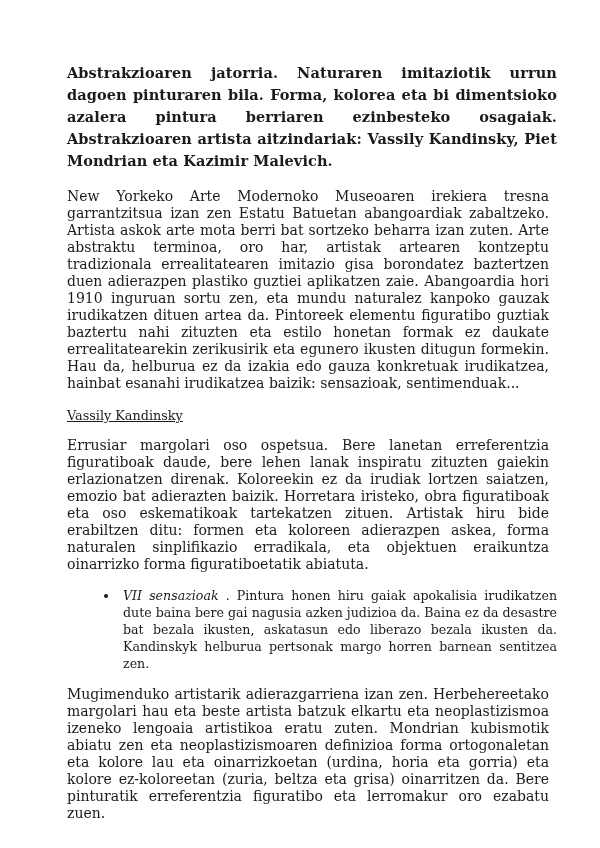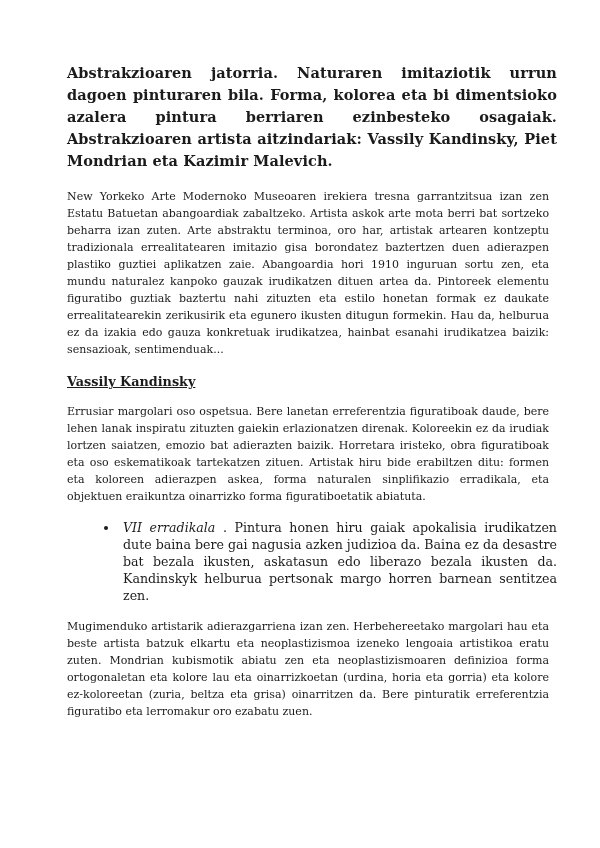--- a/index.html
+++ b/index.html
@@ -23,28 +23,28 @@
   }
   .doc-title {
     font-size: 14.5px;
     font-weight: bold;
     line-height: 22px;
     text-align: justify;
     margin: 0 0 16px 0;
     letter-spacing: 0.1px;
   }
   .para {
-    font-size: 11px;
+    font-size: 14px;
     line-height: 17px;
     text-align: justify;
     margin: 0 8px 14px 0;
   }
   .section-heading {
     font-size: 12.8px;
-    font-weight: bold;
+    font-weight: normal;
     text-decoration: underline;
     margin: 16px 0 14px 0;
   }
   ul.bullets {
     margin: 0 0 14px 0;
     padding: 0 0 0 52px;
     list-style: disc;
   }
   ul.bullets li {
     font-size: 12.6px;
@@ -67,20 +67,20 @@
   <p class="para">New Yorkeko Arte Modernoko Museoaren irekiera tresna garrantzitsua izan zen Estatu Batuetan abangoardiak zabaltzeko. Artista askok arte mota berri bat sortzeko beharra izan zuten. Arte abstraktu terminoa, oro har, artistak artearen kontzeptu tradizionala errealitatearen imitazio gisa borondatez baztertzen duen adierazpen plastiko guztiei aplikatzen zaie. Abangoardia hori 1910 inguruan sortu zen, eta mundu naturalez kanpoko gauzak irudikatzen dituen artea da. Pintoreek elementu figuratibo guztiak baztertu nahi zituzten eta estilo honetan formak ez daukate errealitatearekin zerikusirik eta egunero ikusten ditugun formekin. Hau da, helburua ez da izakia edo gauza konkretuak irudikatzea, hainbat esanahi irudikatzea baizik: sensazioak, sentimenduak...</p>
 
 
   <h2 class="section-heading">Vassily Kandinsky</h2>
 
   <p class="para">Errusiar margolari oso ospetsua. Bere lanetan erreferentzia figuratiboak daude, bere lehen lanak inspiratu zituzten gaiekin erlazionatzen direnak. Koloreekin ez da irudiak lortzen saiatzen, emozio bat adierazten baizik. Horretara iristeko, obra figuratiboak eta oso eskematikoak tartekatzen zituen. Artistak hiru bide erabiltzen ditu: formen eta koloreen adierazpen askea, forma naturalen sinplifikazio erradikala, eta objektuen eraikuntza oinarrizko forma figuratiboetatik abiatuta.</p>
 
 
   <ul class="bullets">
     <li>
-      <span class="italic-lead">VII erradikala</span><span> . Pintura honen hiru gaiak apokalisia irudikatzen dute baina bere gai nagusia azken judizioa da. Baina ez da desastre bat bezala ikusten, askatasun edo liberazo bezala ikusten da. Kandinskyk helburua pertsonak margo horren barnean sentitzea zen.</span>
+      <span class="italic-lead">VII sensazioak</span><span> . Pintura honen hiru gaiak apokalisia irudikatzen dute baina bere gai nagusia azken judizioa da. Baina ez da desastre bat bezala ikusten, askatasun edo liberazo bezala ikusten da. Kandinskyk helburua pertsonak margo horren barnean sentitzea zen.</span>
     </li>
   </ul>
 
 
   <p class="para">Mugimenduko artistarik adierazgarriena izan zen. Herbehereetako margolari hau eta beste artista batzuk elkartu eta neoplastizismoa izeneko lengoaia artistikoa eratu zuten. Mondrian kubismotik abiatu zen eta neoplastizismoaren definizioa forma ortogonaletan eta kolore lau eta oinarrizkoetan (urdina, horia eta gorria) eta kolore ez-koloreetan (zuria, beltza eta grisa) oinarritzen da. Bere pinturatik erreferentzia figuratibo eta lerromakur oro ezabatu zuen.</p>
 
 </div>
 
 </body></html>

